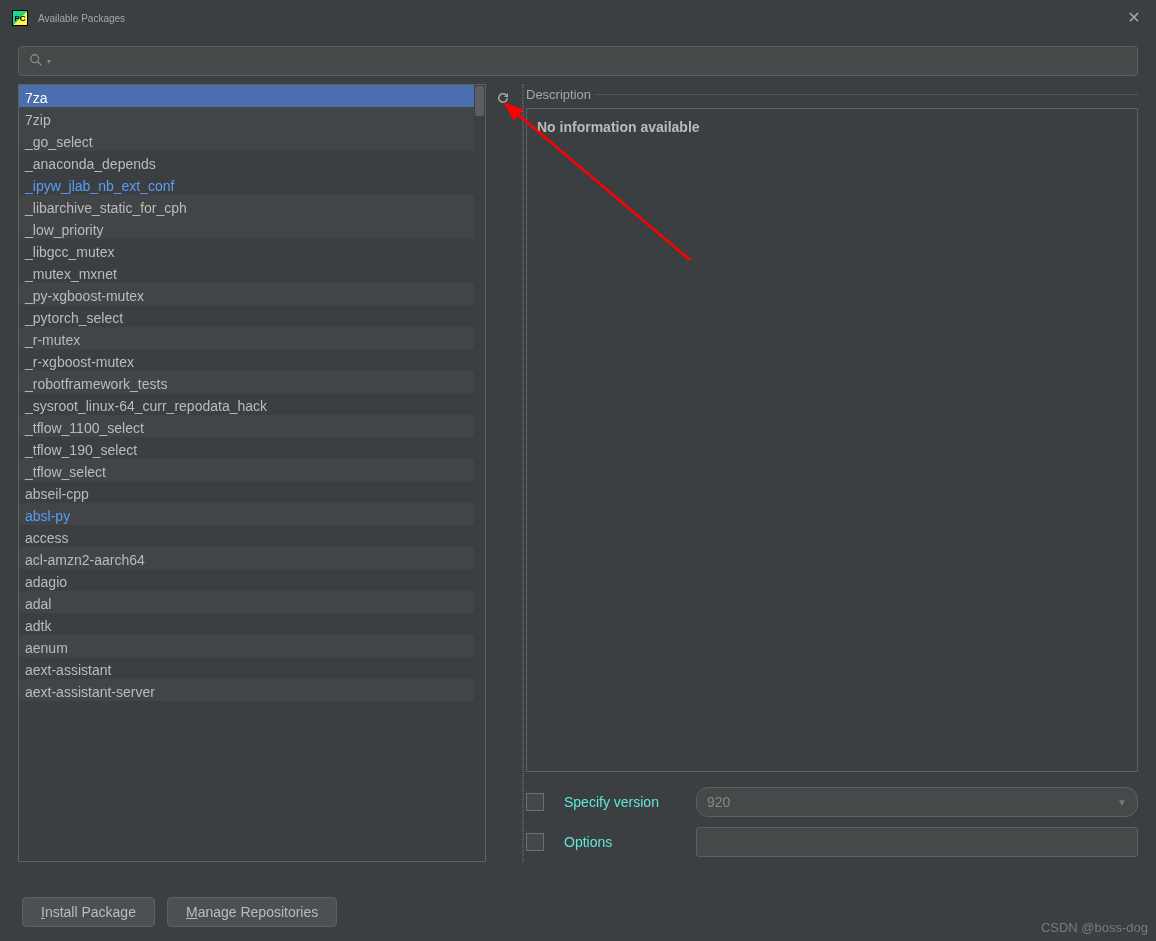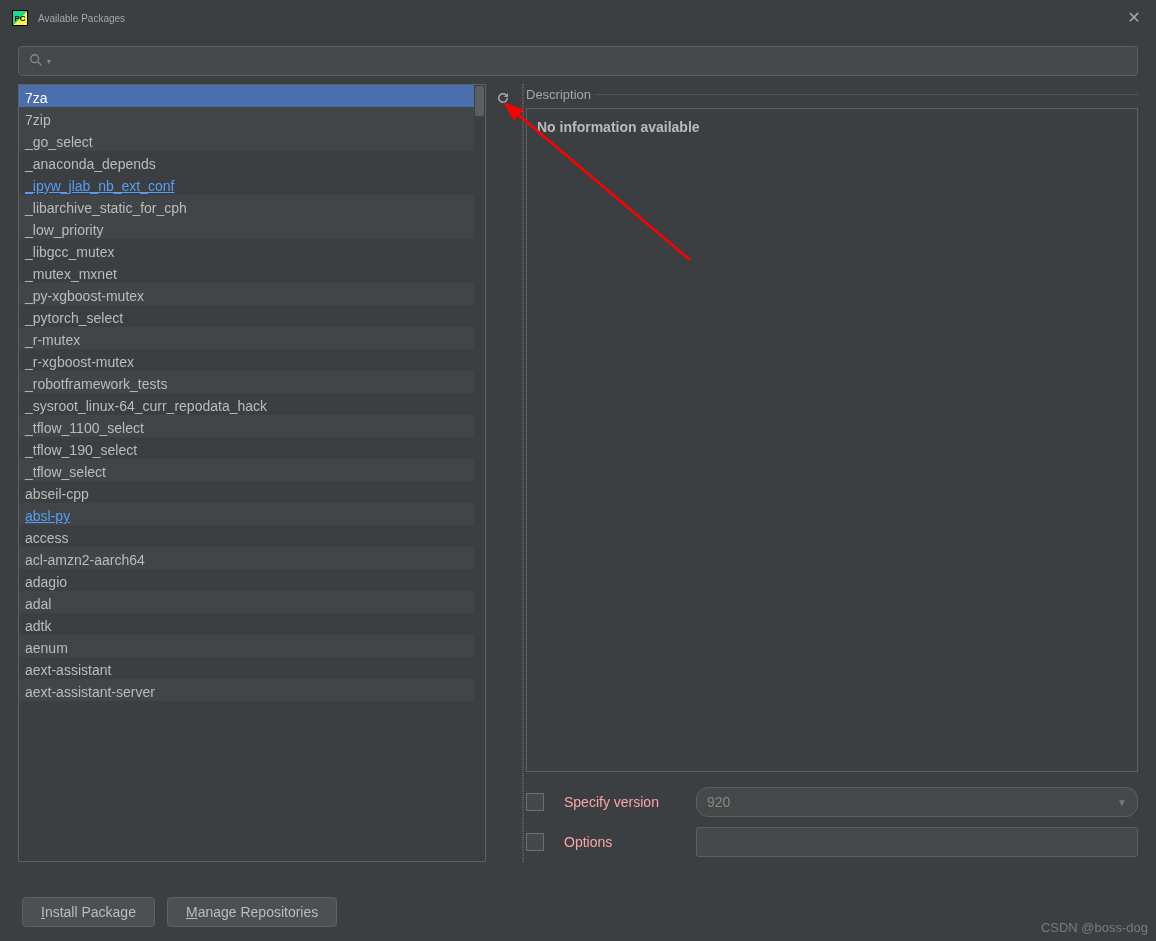--- a/index.html
+++ b/index.html
@@ -93,21 +93,21 @@
       line-height: 27.5px;
       padding: 0 6px;
       color: #bbbbbb;
       cursor: pointer;
       white-space: nowrap;
       font-size: 14px;
     }
     .pkg-item.odd { background: #3c3f41; }
     .pkg-item.even { background: #414547; }
     .pkg-item.selected { background: #4b6eaf; color: #ffffff; }
-    .pkg-item.link { color: #589df6; text-decoration: underline; }
+    .pkg-item.link { color: #589df6; }
     .scrollbar {
       position: absolute;
       right: 0;
       top: 0;
       width: 11px;
       height: 100%;
       background: #3c3f41;
     }
     .scroll-thumb {
       position: absolute;
@@ -154,21 +154,21 @@
       color: #bbbbbb;
       font-size: 14px;
       font-weight: bold;
     }
     .options-row {
       display:flex;align-items:center;height:40px;gap:12px;
     }
     .checkbox {
       width:18px;height:18px;border:1px solid #6e6e6e;background:#43494a;margin-right:8px;
     }
-    .opt-label { color:#fca5a5; font-size:14px; width:120px; }
+    .opt-label { color:#5eead4; font-size:14px; width:120px; }
     .version-select {
       flex:1;height:30px;background:#45494a;border:1px solid #5e6060;border-radius:12px;
       display:flex;align-items:center;padding:0 10px;color:#888;justify-content:space-between;
     }
     .version-caret { color:#777; font-size:10px; }
     .text-input {
       flex:1;height:30px;background:#45494a;border:1px solid #5e6060;border-radius:3px;
       padding:0 10px;color:#bbb;
     }
     .footer {

